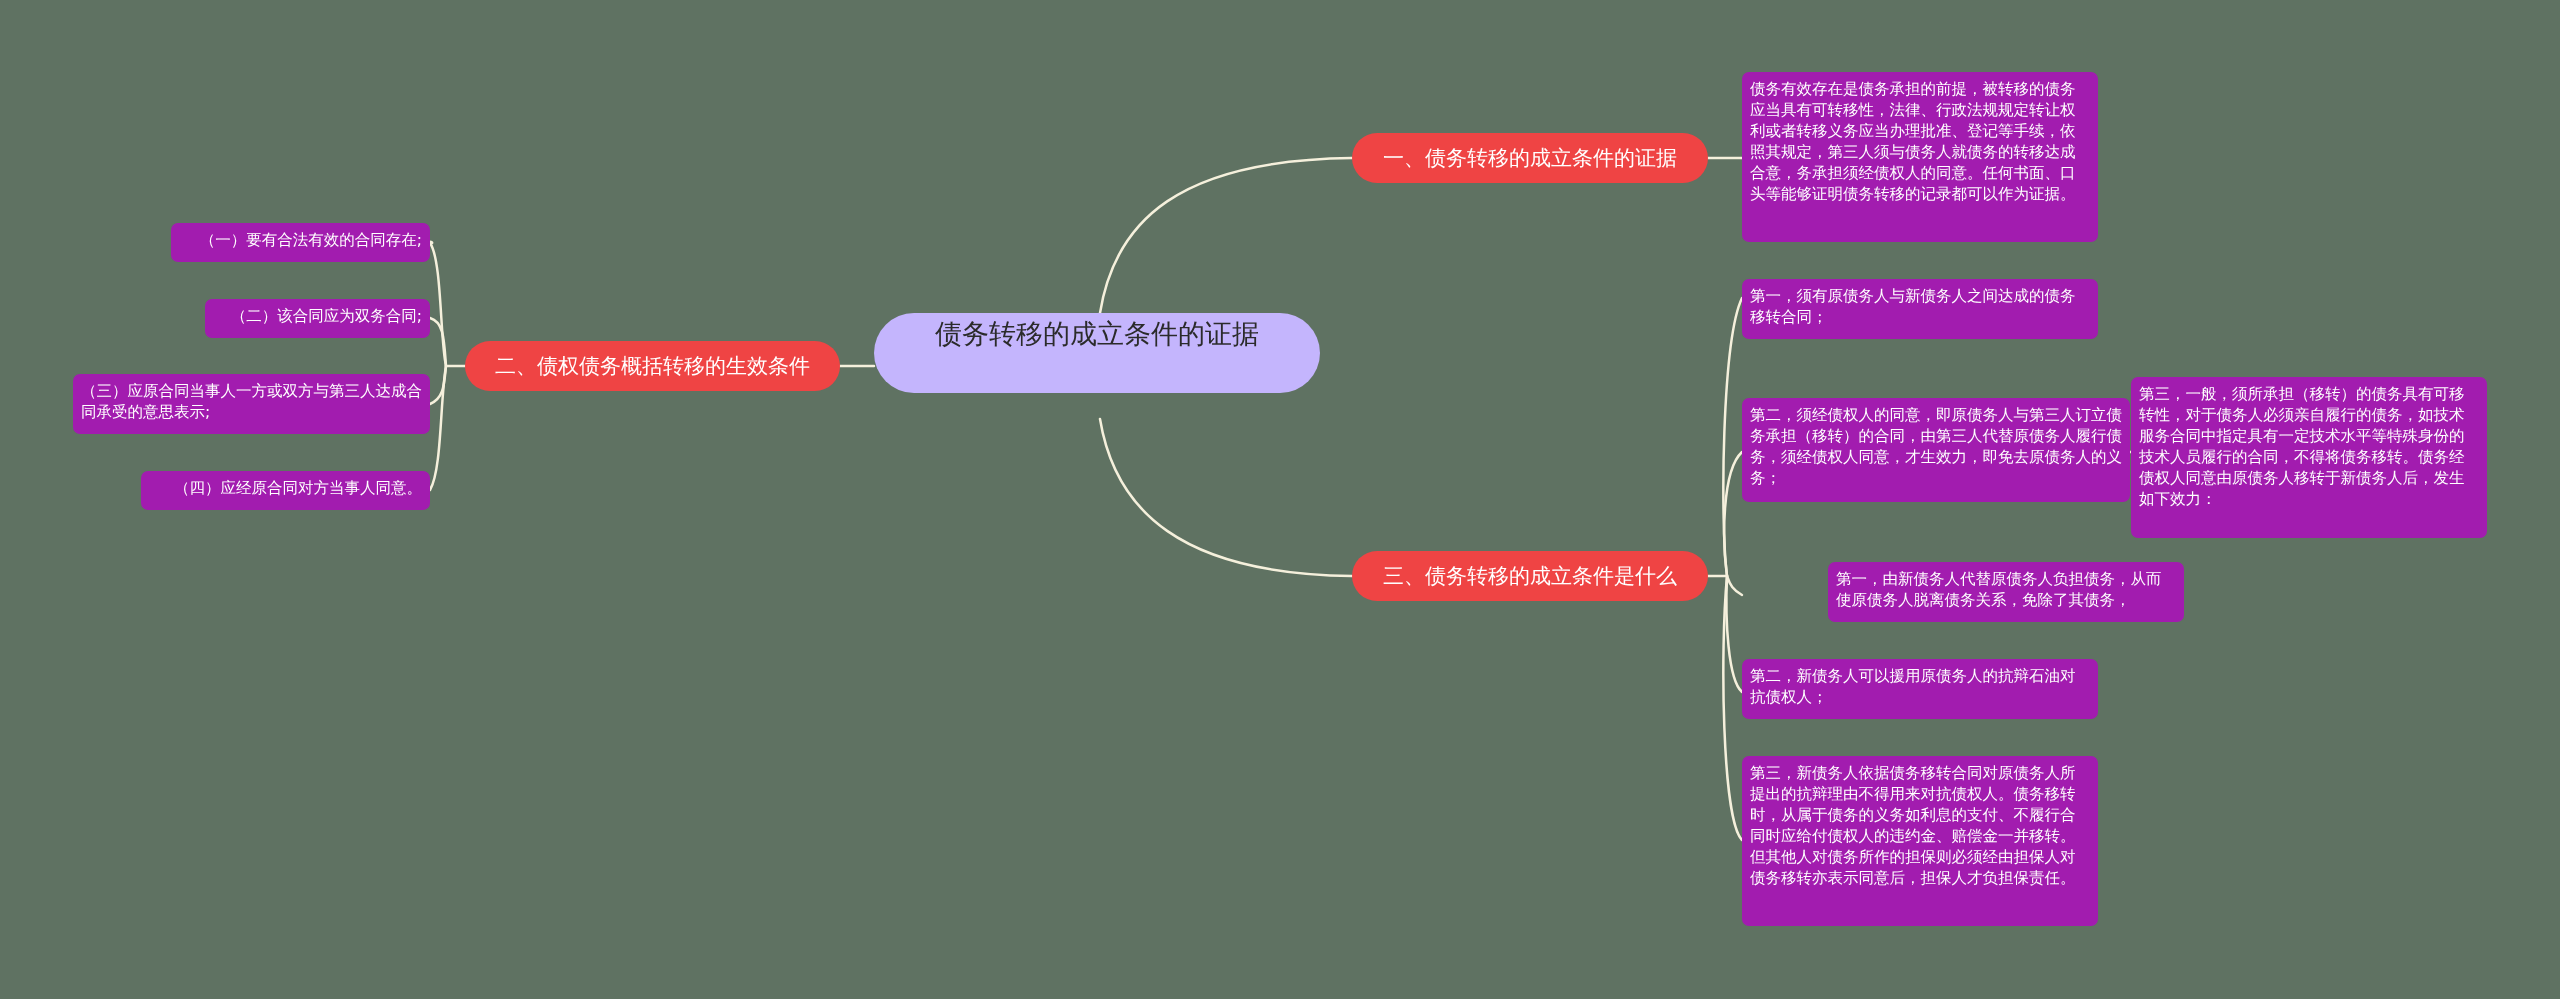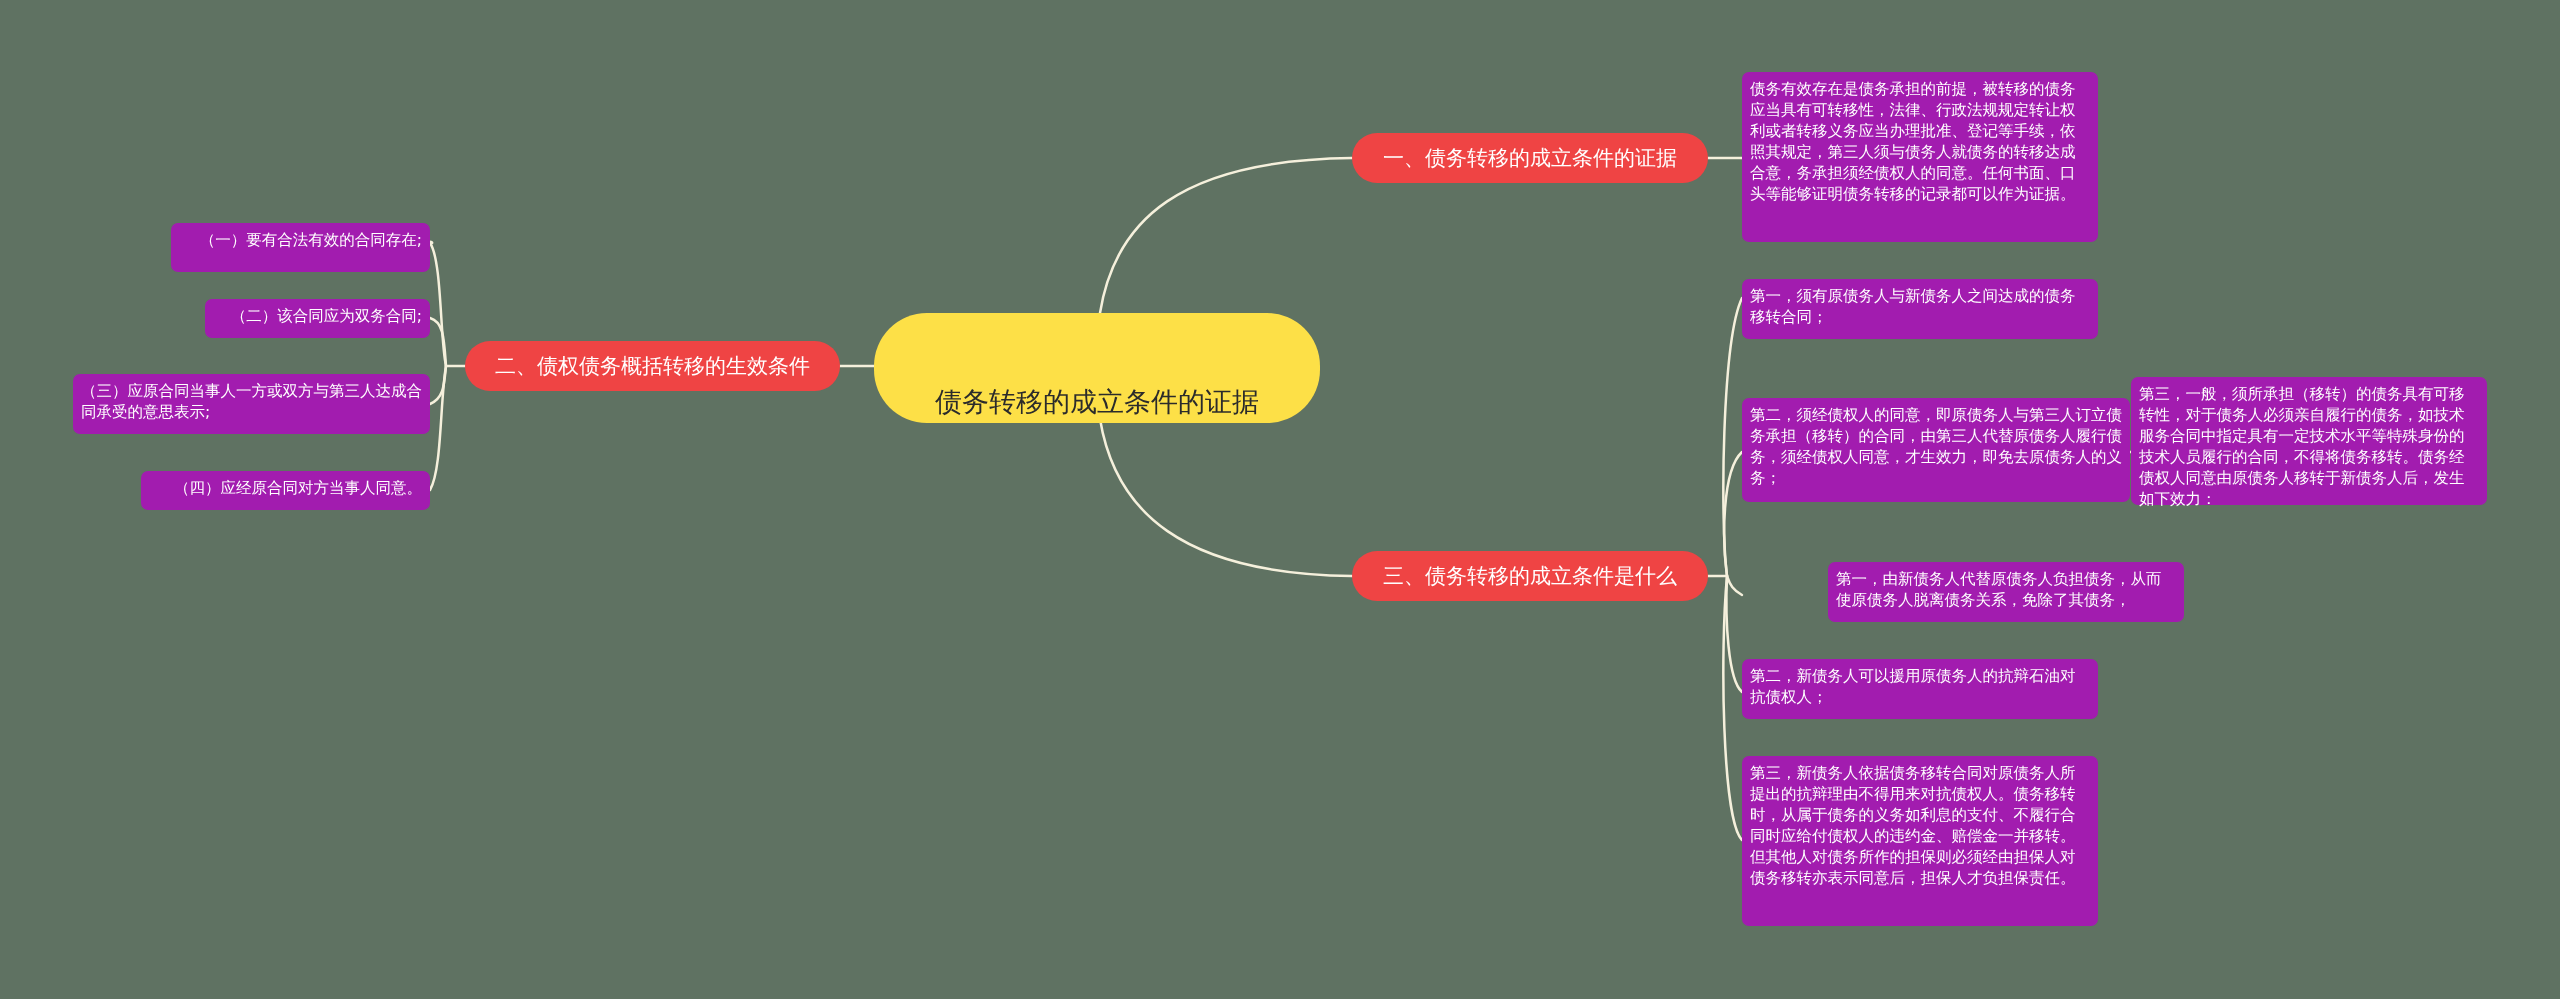--- a/index.html
+++ b/index.html
@@ -4,23 +4,23 @@
 <style>
   html, body { margin: 0; padding: 0; }
   body {
     width: 2560px; height: 999px; position: relative; overflow: hidden;
     background: #5f7262;
     font-family: "DejaVu Sans", "Liberation Sans", sans-serif;
   }
   #links { position: absolute; left: 0; top: 0; width: 2560px; height: 999px; pointer-events: none; }
   .node { position: absolute; box-sizing: border-box; color: #ffffff; }
   .root {
-    left: 874px; top: 313px; width: 446px; height: 110px;
-    background: #fde047; color: #2b2b2b; border-radius: 53px;
-    display: flex; align-items: flex-end; justify-content: center; text-align: center;
+    left: 874px; top: 313px; width: 446px; height: 80px;
+    background: #c4b5fd; color: #2b2b2b; border-radius: 53px;
+    display: flex; align-items: flex-start; justify-content: center; text-align: center;
     font-size: 27px; line-height: 42px; padding: 0 56px;
   }
   .branch {
     background: #ef4444; border-radius: 26px; height: 50px;
     display: flex; align-items: center; justify-content: center;
     font-size: 21px; white-space: nowrap; padding: 0 24px;
   }
   .leaf {
     background: #a21caf; border-radius: 7px;
     font-size: 15.5px; line-height: 21px; padding: 7px 8px; text-align: left;
@@ -66,21 +66,21 @@
 <div class="node branch" style="left:1352px; top:133px; width:356px;">
   <span>一、债务转移的成立条件的证据</span>
 </div>
 <div class="node leaf" style="left:1742px; top:72px; width:356px; height:170px;">
   <span>债务有效存在是债务承担的前提，被转移的债务应当具有可转移性，法律、行政法规规定转让权利或者转移义务应当办理批准、登记等手续，依照其规定，第三人须与债务人就债务的转移达成合意，务承担须经债权人的同意。任何书面、口头等能够证明债务转移的记录都可以作为证据。</span>
 </div>
 
 <div class="node branch" style="left:465px; top:341px; width:375px;">
   <span>二、债权债务概括转移的生效条件</span>
 </div>
-<div class="node leaf right-align" style="left:171px; top:223px; width:259px; height:49px;">
+<div class="node leaf right-align" style="left:171px; top:223px; width:259px; height:39px;">
   <span>（一）要有合法有效的合同存在;</span>
 </div>
 <div class="node leaf right-align" style="left:205px; top:299px; width:225px; height:39px;">
   <span>（二）该合同应为双务合同;</span>
 </div>
 <div class="node leaf" style="left:73px; top:374px; width:357px; height:60px;">
   <span>（三）应原合同当事人一方或双方与第三人达成合同承受的意思表示;</span>
 </div>
 <div class="node leaf right-align" style="left:141px; top:471px; width:289px; height:39px;">
   <span>（四）应经原合同对方当事人同意。</span>
@@ -88,21 +88,21 @@
 
 <div class="node branch" style="left:1352px; top:551px; width:356px;">
   <span>三、债务转移的成立条件是什么</span>
 </div>
 <div class="node leaf" style="left:1742px; top:279px; width:356px; height:60px;">
   <span>第一，须有原债务人与新债务人之间达成的债务移转合同；</span>
 </div>
 <div class="node leaf" style="left:1742px; top:398px; width:388px; height:104px;">
   <span>第二，须经债权人的同意，即原债务人与第三人订立债务承担（移转）的合同，由第三人代替原债务人履行债务，须经债权人同意，才生效力，即免去原债务人的义务；</span>
 </div>
-<div class="node leaf" style="left:2131px; top:377px; width:356px; height:128px;">
+<div class="node leaf" style="left:2131px; top:377px; width:356px; height:161px;">
   <span>第三，一般，须所承担（移转）的债务具有可移转性，对于债务人必须亲自履行的债务，如技术服务合同中指定具有一定技术水平等特殊身份的技术人员履行的合同，不得将债务移转。债务经债权人同意由原债务人移转于新债务人后，发生如下效力：</span>
 </div>
 <div class="node leaf" style="left:1828px; top:562px; width:356px; height:60px;">
   <span>第一，由新债务人代替原债务人负担债务，从而使原债务人脱离债务关系，免除了其债务，</span>
 </div>
 <div class="node leaf" style="left:1742px; top:659px; width:356px; height:60px;">
   <span>第二，新债务人可以援用原债务人的抗辩石油对抗债权人；</span>
 </div>
 <div class="node leaf" style="left:1742px; top:756px; width:356px; height:170px;">
   <span>第三，新债务人依据债务移转合同对原债务人所提出的抗辩理由不得用来对抗债权人。债务移转时，从属于债务的义务如利息的支付、不履行合同时应给付债权人的违约金、赔偿金一并移转。但其他人对债务所作的担保则必须经由担保人对债务移转亦表示同意后，担保人才负担保责任。</span>

